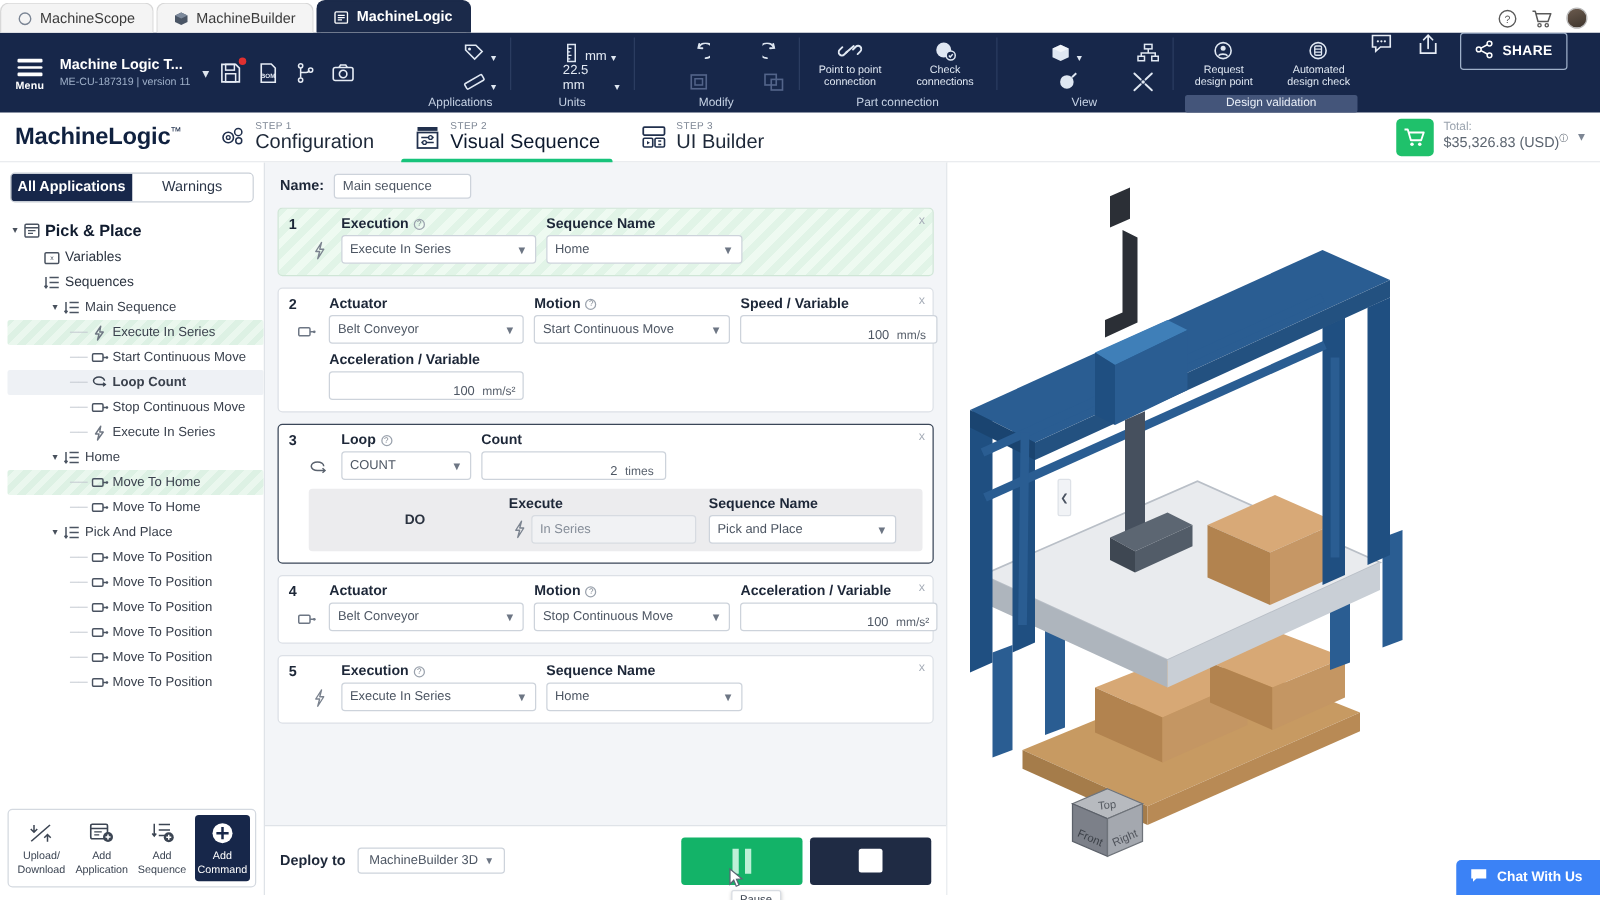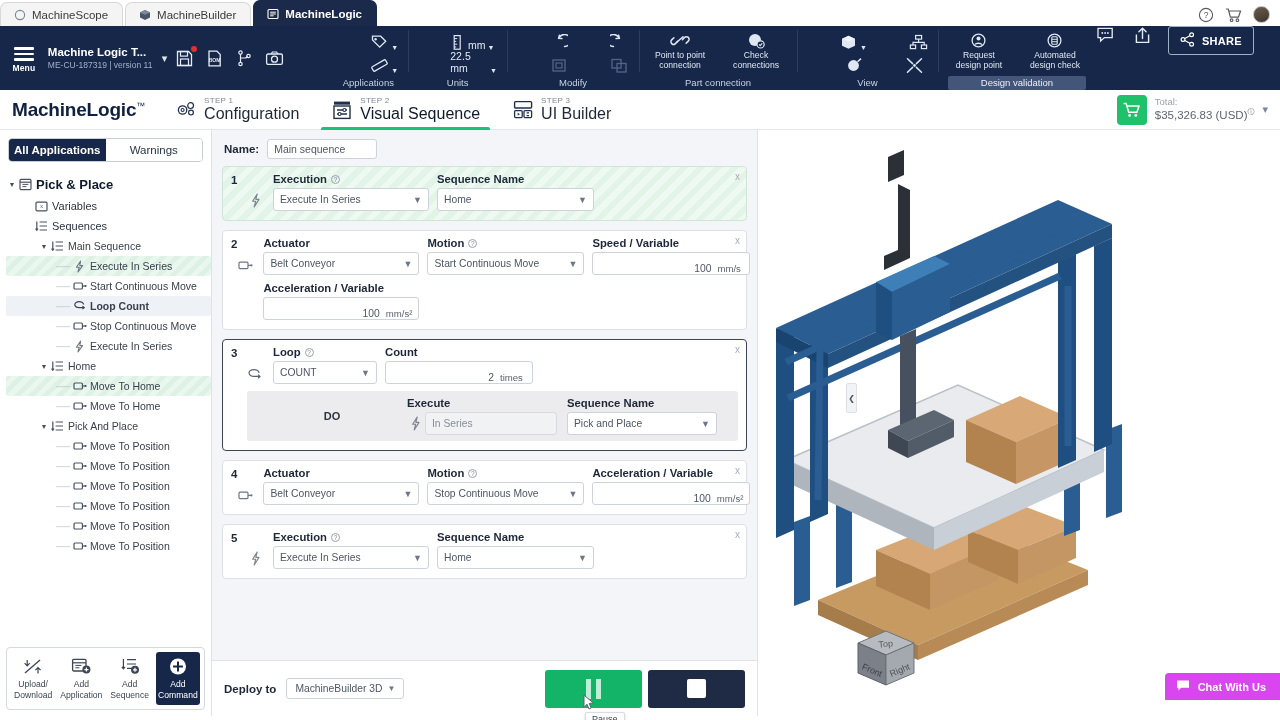--- a/index.html
+++ b/index.html
@@ -266,21 +266,21 @@
   .modules-title { font-size:11px; font-weight:bold; color:#1d2738;}
   .expand-ico { position:absolute; right:4px; top:3px; color:#3b4350;}
   .estop-mod { margin-top: 6px; }
   .collapse-handle {
     position:absolute; left: 88px; top: 253px; width: 11px; height: 30px;
     background:#f1f3f6; border:1px solid #dde1e7; border-radius:2px;
     display:flex; align-items:center; justify-content:center; font-size:8px; color:#4a5361;
   }
   .viewcube { position:absolute; left: 92px; top: 495px; }
   .chat-btn {
-    position:absolute; right: 0px; bottom: 16px; background:#d946ef;
+    position:absolute; right: 0px; bottom: 0px; background:#3b82f6;
     border-radius: 4px 0 0 0; display:flex; align-items:center; gap:8px;
     padding: 6px 14px 6px 11px; color:#fff; font-size:11px; font-weight:bold;
   }
 </style>
 </head>
 <body>
 
 <div class="tabbar">
   <div class="tab">
     <span class="tab-icon">

